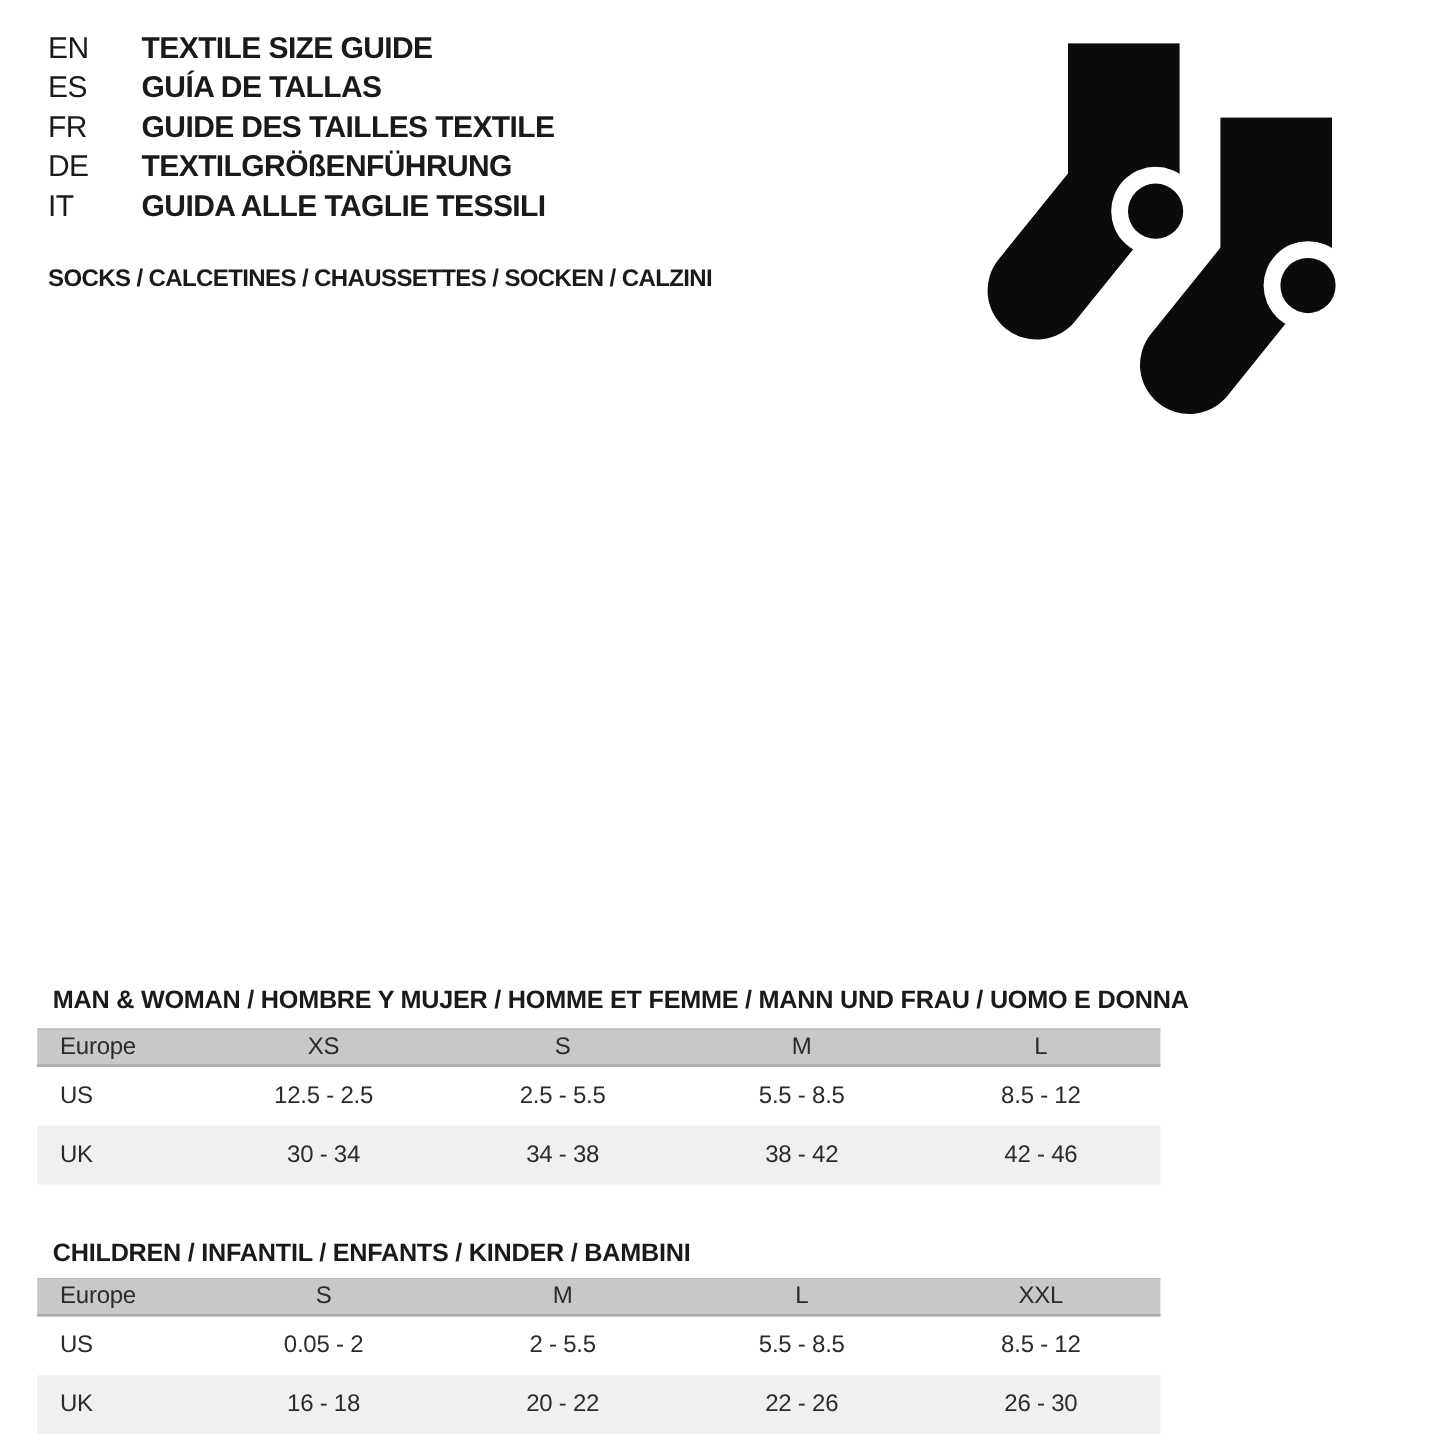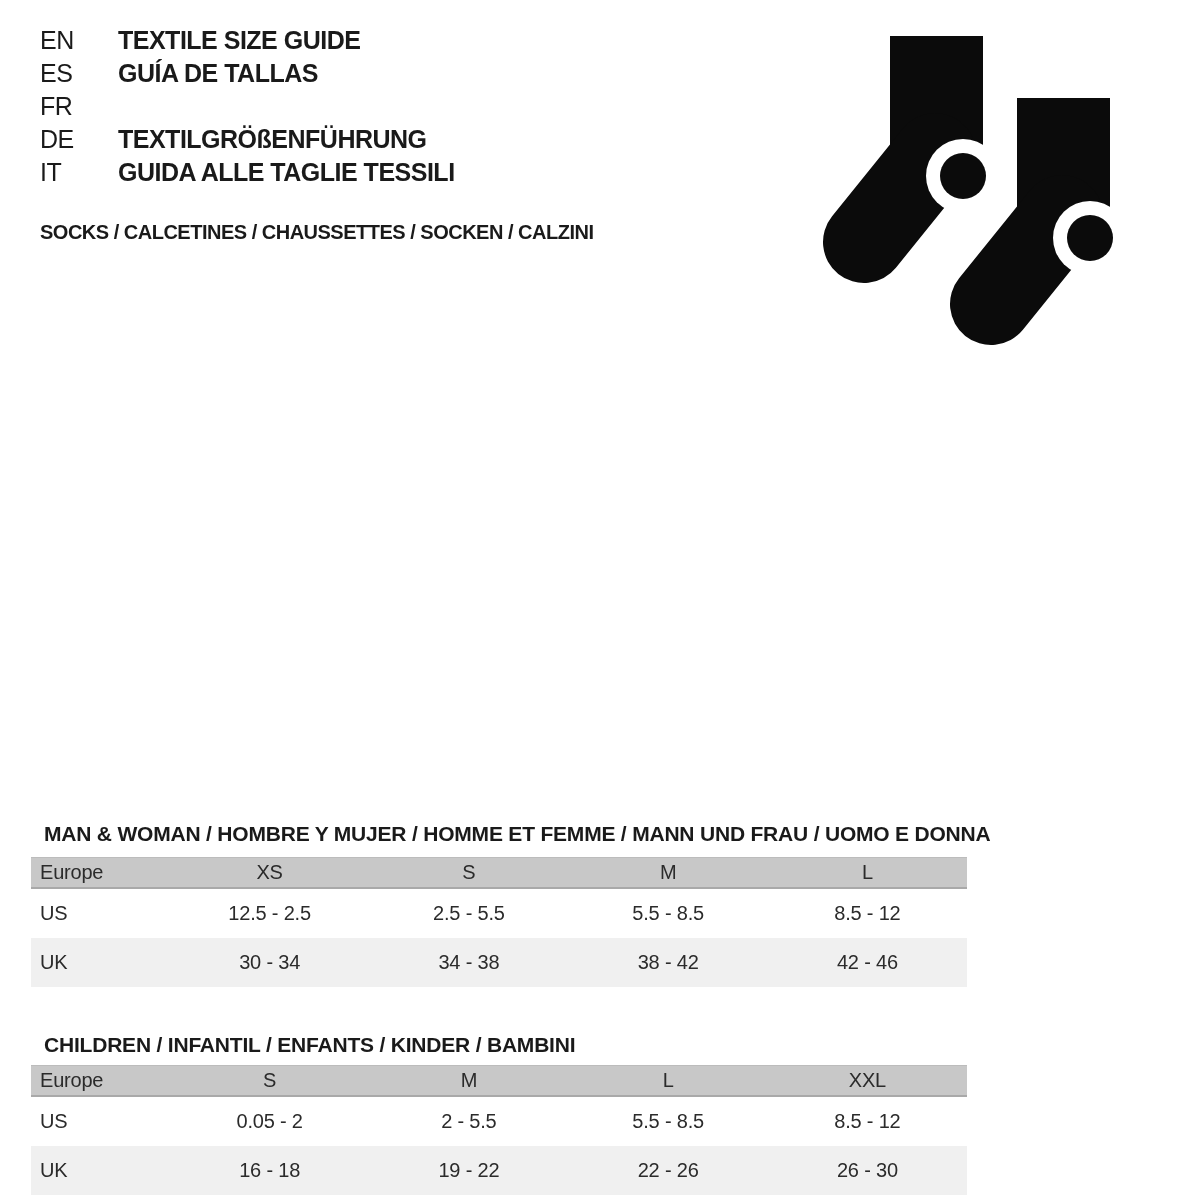--- a/index.html
+++ b/index.html
@@ -48,37 +48,38 @@
     display:flex;align-items:center;height:49px;
     font-size:20px;color:#2b2b2b;letter-spacing:-0.2px;
   }
   .trow.thead{
     height:29px;
     background:var(--table-header-bg, #c8c8c8);
     border-top:1px solid #bcbcbc;
     border-bottom:2px solid #a9a9a9;
   }
   .trow.alt{background:var(--row-alt-bg, #f0f0f0);}
-  .c0{width:139px;flex:0 0 139px;padding-left:9px;box-sizing:border-box;}
+  .c0{width:139px;flex:0 0 139px;padding-left:19px;box-sizing:border-box;}
   .c{flex:1;text-align:center;}
 </style>
 </head>
 <body>
 
 <div class="abs langs">
   <div class="lang-row">
     <span class="lang-code">EN</span>
     <span class="lang-label">TEXTILE SIZE GUIDE</span>
   </div>
   <div class="lang-row">
     <span class="lang-code">ES</span>
     <span class="lang-label">GUÍA DE TALLAS</span>
   </div>
   <div class="lang-row">
     <span class="lang-code">FR</span>
+    <span class="lang-label">GUIDE DES TAILLES TEXTILE</span>
   </div>
   <div class="lang-row">
     <span class="lang-code">DE</span>
     <span class="lang-label">TEXTILGRÖßENFÜHRUNG</span>
   </div>
   <div class="lang-row">
     <span class="lang-code">IT</span>
     <span class="lang-label">GUIDA ALLE TAGLIE TESSILI</span>
   </div>
 </div>
@@ -139,17 +140,17 @@
   <div class="trow">
     <span class="c0">US</span>
     <span class="c">0.05 - 2</span>
     <span class="c">2 - 5.5</span>
     <span class="c">5.5 - 8.5</span>
     <span class="c">8.5 - 12</span>
   </div>
   <div class="trow alt">
     <span class="c0">UK</span>
     <span class="c">16 - 18</span>
-    <span class="c">19 - 22</span>
+    <span class="c">20 - 22</span>
     <span class="c">22 - 26</span>
     <span class="c">26 - 30</span>
   </div>
 </div>
 
 </body></html>

